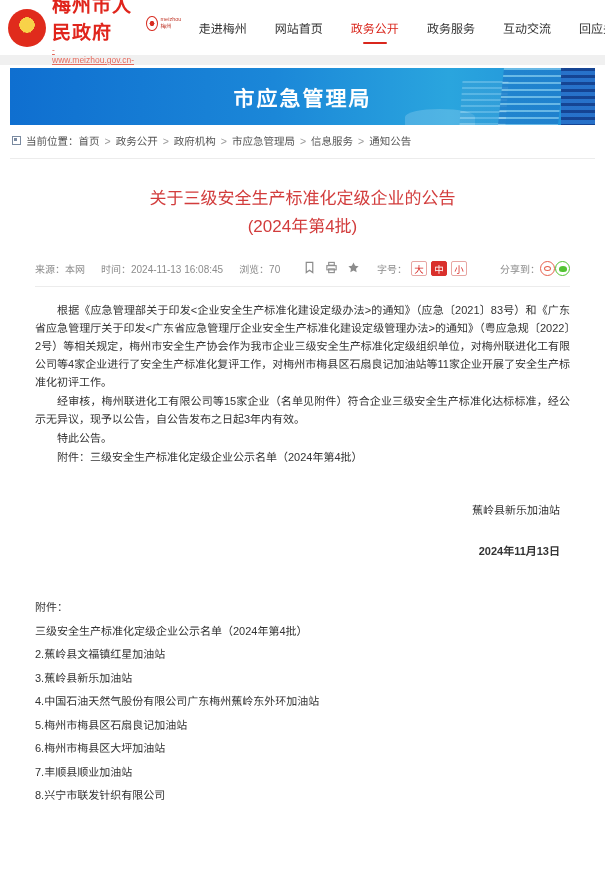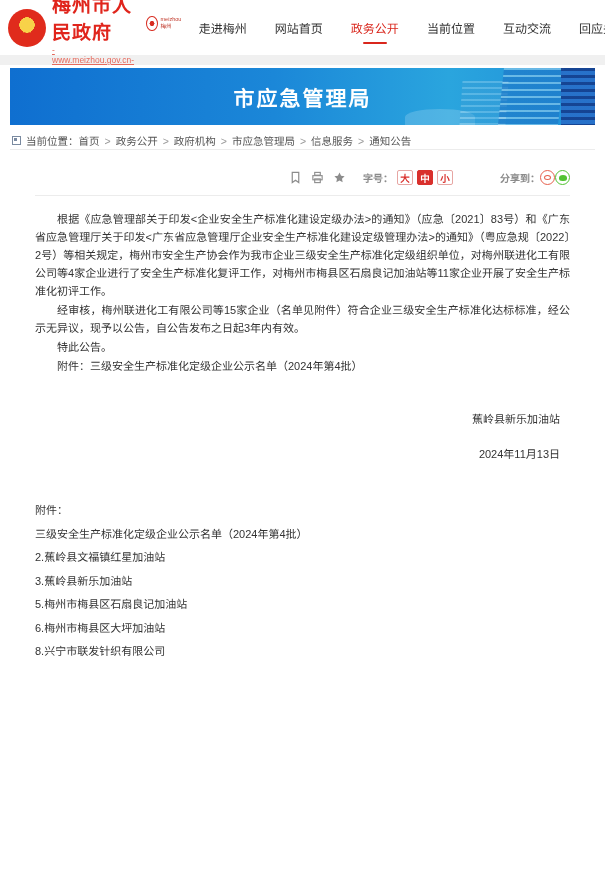--- a/index.html
+++ b/index.html
@@ -69,65 +69,65 @@
   .bld-3 {
     right:0; width:34px; height:57px;
     background:repeating-linear-gradient(180deg, rgba(20,60,140,.9) 0 3px, rgba(40,110,200,.9) 3px 7px);
   }
   .bld-book {
     right:120px; width:70px; height:16px; border-radius:50% 50% 0 0;
     background:rgba(255,255,255,.18);
   }
   
   .breadcrumb-row {
-    display:flex; align-items:center; padding:8px 2px 1px 2px;
+    display:flex; align-items:center; padding:8px 2px 10px 2px;
     border-bottom:1px solid #ececec; font-size:10.5px; color:#555;
   }
   .crumb-icon {
     width:9px; height:9px; border:1px solid #7a8aa0; margin-right:5px;
     position:relative; flex:0 0 auto;
   }
   .crumb-icon::after {
     content:""; position:absolute; left:1px; top:1px; width:3px; height:3px; background:#7a8aa0;
   }
   .crumb-link { color:#555; cursor:pointer; }
   .crumb-sep { color:#999; margin:0 5px; }
   
   .article { padding:0 25px; }
   .article-title { text-align:center; color:#d23c3c; font-size:17px; font-weight:500; margin-top:26px; line-height:1.65; }
   .meta-row {
     display:flex; align-items:center; margin-top:20px; padding-bottom:10px;
     border-bottom:1px solid #ececec; font-size:10px; color:#8c8c8c;
   }
   .meta-left { display:flex; gap:16px; white-space:nowrap; }
-  .meta-mid { display:flex; align-items:center; gap:9px; margin-left:auto;font-weight:bold; }
+  .meta-mid { display:flex; gap:9px; margin-left:auto; }
   .tool-icon { width:13px; height:13px; cursor:pointer; display:block; }
   .tool-icon svg { width:13px; height:13px; display:block; }
   .fontsize-group { display:flex; align-items:center; gap:4px; margin-left:8px; }
   .fs-btn {
     width:16px; height:15px; display:flex; align-items:center; justify-content:center;
     border:1px solid #e7a6a3; border-radius:2px; color:#d9302c; font-size:9.5px; cursor:pointer;
     background:#fff;
   }
   .fs-btn.selected { background:#d9302c; color:#fff; border-color:#d9302c; }
-  .share-group { display:flex; align-items:center; margin-left:38px; }
+  .share-group { display:flex; align-items:center; margin-left:24px; }
   .share-icon {
     width:15px; height:15px; border-radius:50%; cursor:pointer;
     display:flex; align-items:center; justify-content:center;
   }
   .share-weibo { border:1px solid #e6604d; }
   .share-weibo i { width:7px; height:5px; border-radius:50%; border:1.5px solid #e6604d; display:block; }
   .share-wechat { border:1px solid #52c332; }
   .share-wechat i { width:8px; height:6px; border-radius:60% 60% 50% 50%; background:#52c332; display:block; }
   
   .article-body { margin-top:14px; font-size:11px; color:#333; }
   .article-body p { text-indent:2em; line-height:18px; margin-bottom:1px; text-align:justify; }
   .signature { text-align:right; font-size:11px; color:#333; margin-top:32px; padding-right:10px; }
   .signature div { line-height:25px; }
-  .sig-date { margin-top:10px; }
+  .sig-date { margin-top:16px;font-weight:bold; }
   
   .attachment { margin-top:32px; font-size:11px; color:#333; }
   .attachment div { line-height:23.5px; }
   .att-item { cursor:default; }
 </style>
 </head>
 <body>
 
 <div class="site-header">
   <div class="logo-wrap">
@@ -138,21 +138,21 @@
     </div>
     <div class="seal-wrap">
       <div class="seal"></div>
       <div class="seal-text">meizhou 梅州</div>
     </div>
   </div>
   <div class="top-nav">
     <div class="nav-item">走进梅州</div>
     <div class="nav-item">网站首页</div>
     <div class="nav-item active">政务公开</div>
-    <div class="nav-item">当前位置</div>
+    <div class="nav-item">政务服务</div>
     <div class="nav-item">互动交流</div>
     <div class="nav-item">回应关切</div>
   </div>
 </div>
 
 <div class="gray-band"></div>
 
 <div class="content-card">
 
   <div class="dept-banner">
@@ -174,22 +174,31 @@
     <span class="crumb-sep">&gt;</span>
     <span class="crumb-link">市应急管理局</span>
     <span class="crumb-sep">&gt;</span>
     <span class="crumb-link">信息服务</span>
     <span class="crumb-sep">&gt;</span>
     <span class="crumb-link">通知公告</span>
   </div>
 
   <div class="article">
 
+    <div class="article-title">
+      <div>关于三级安全生产标准化定级企业的公告</div>
+      <div>(2024年第4批)</div>
+    </div>
 
     <div class="meta-row">
+      <div class="meta-left">
+        <span>来源：本网</span>
+        <span>时间：2024-11-13 16:08:45</span>
+        <span>浏览：70</span>
+      </div>
       <div class="meta-mid">
         <span class="tool-icon">
           <svg viewBox="0 0 14 14">
               <path d="M3.5 1.5h7v11l-3.5-2.6-3.5 2.6z" fill="none" stroke="#8c8c8c" stroke-width="1.3"></path>
             </svg>
         </span>
         <span class="tool-icon">
           <svg viewBox="0 0 14 14">
               <rect x="4" y="1.5" width="6" height="3" fill="none" stroke="#8c8c8c" stroke-width="1.2"></rect>
               <rect x="2" y="5" width="10" height="4.5" fill="none" stroke="#8c8c8c" stroke-width="1.2"></rect>
@@ -229,20 +238,22 @@
     <div class="signature">
       <div>蕉岭县新乐加油站</div>
       <div class="sig-date">2024年11月13日</div>
     </div>
 
     <div class="attachment">
       <div>附件：</div>
       <div>三级安全生产标准化定级企业公示名单（2024年第4批）</div>
       <div class="att-item">2.蕉岭县文福镇红星加油站</div>
       <div class="att-item">3.蕉岭县新乐加油站</div>
+      <div class="att-item">4.中国石油天然气股份有限公司广东梅州蕉岭东外环加油站</div>
       <div class="att-item">5.梅州市梅县区石扇良记加油站</div>
       <div class="att-item">6.梅州市梅县区大坪加油站</div>
+      <div class="att-item">7.丰顺县顺业加油站</div>
       <div class="att-item">8.兴宁市联发针织有限公司</div>
 
     </div>
 
   </div>
 </div>
 
 </body></html>

